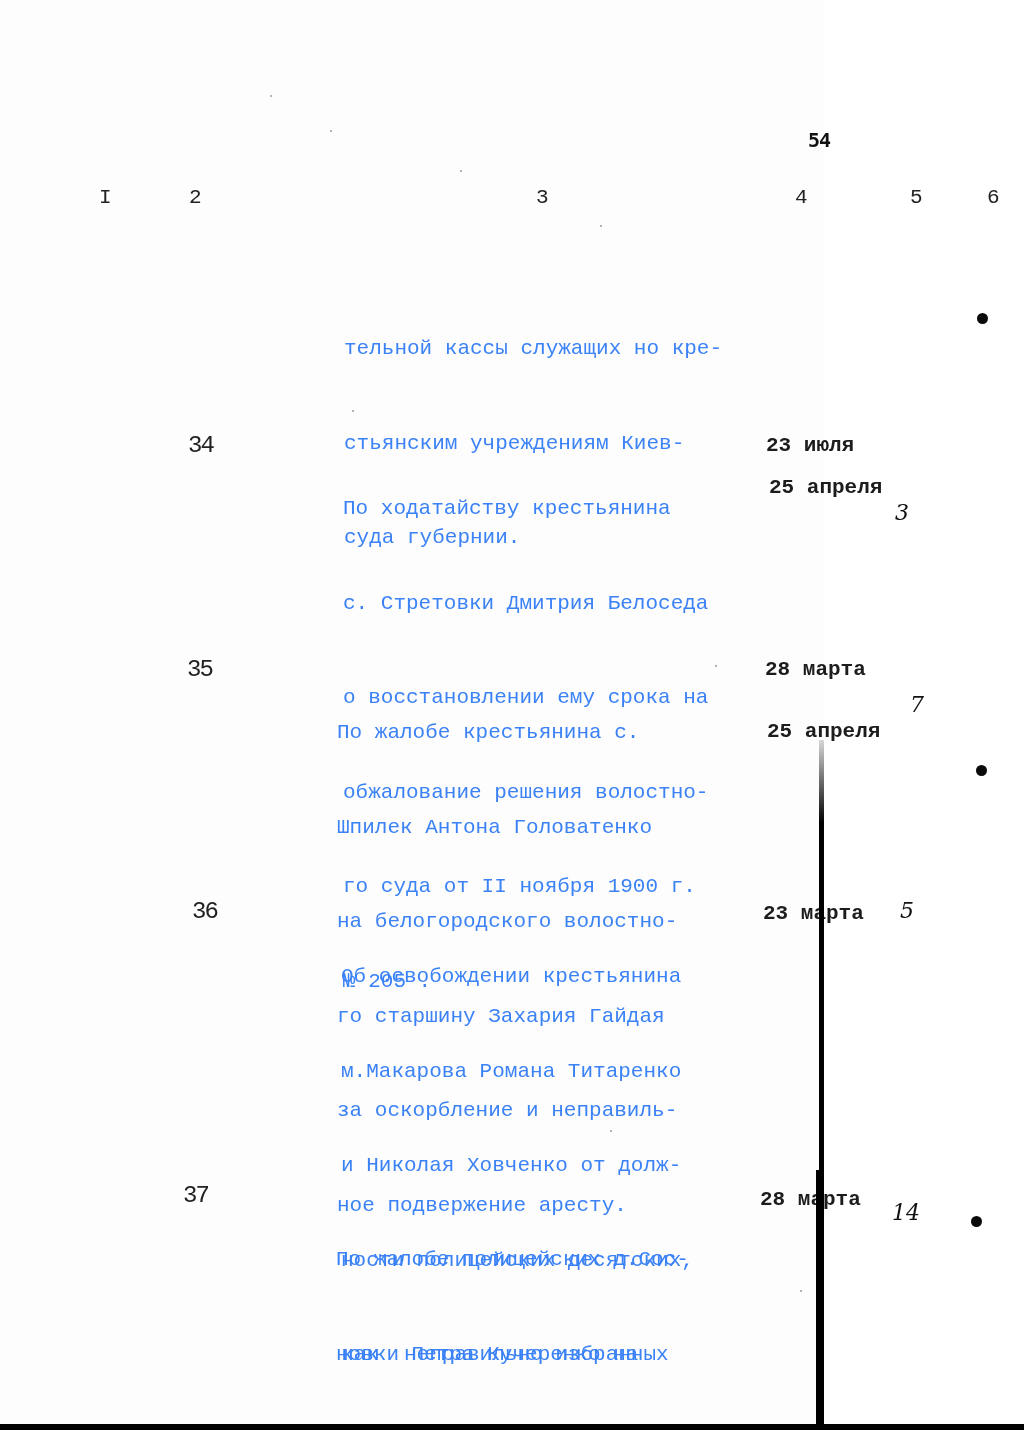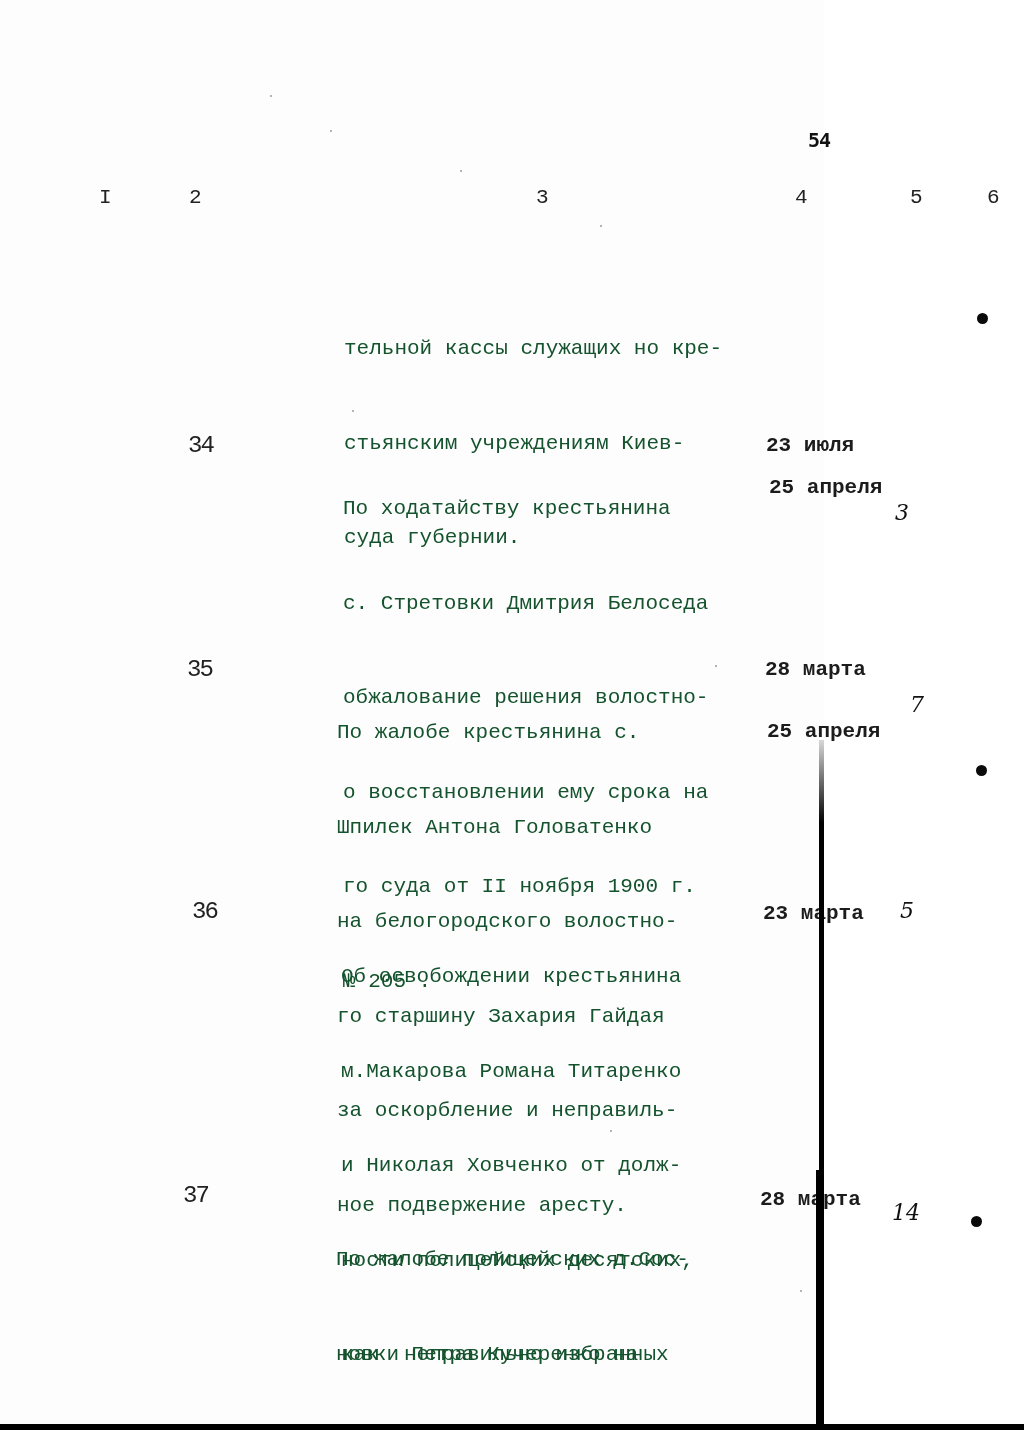--- a/index.html
+++ b/index.html
@@ -39,21 +39,21 @@
     .entry-number {
       font-family: "Liberation Mono", monospace;
       font-size: 24px;
       color: #222;
       letter-spacing: -2px;
     }
     .entry-text {
       font-family: "Liberation Mono", monospace;
       font-size: 21px;
       line-height: 31.5px;
-      color: #14532d;
+      color: #3b82f6;
       white-space: pre;
     }
     .entry-text .line { display: block; }
     .date {
       font-family: "Liberation Mono", monospace;
       font-size: 21px;
       color: #1c1c1c;
       font-weight: bold;
     }
     .sheets {
@@ -119,22 +119,22 @@
     <span class="line">тельной кассы служащих но крe-</span>
     <span class="line">стьянским учреждениям Киев-</span>
     <span class="line">суда губернии.</span>
   </div>
 
   <div>
     <div class="abs entry-number" style="left:188px; top:432px;">34</div>
     <div class="abs entry-text" style="left:343px; top:430px;">
       <span class="line">По ходатайству крестьянина</span>
       <span class="line">с. Стретовки Дмитрия Белоседа</span>
+      <span class="line">о восстановлении ему срока на</span>
       <span class="line">обжалование решения волостно-</span>
-      <span class="line">о восстановлении ему срока на</span>
       <span class="line">го суда от II ноября 1900 г.</span>
       <span class="line">№ 205 .</span>
     </div>
     <div class="abs date" style="left:766px; top:434px;">23 июля</div>
     <div class="abs date" style="left:769px; top:476px;">25 апреля</div>
     <div class="abs sheets" style="left:895px; top:500px;">3</div>
   </div>
 
   <div>
     <div class="abs entry-number" style="left:187px; top:656px;">35</div>

